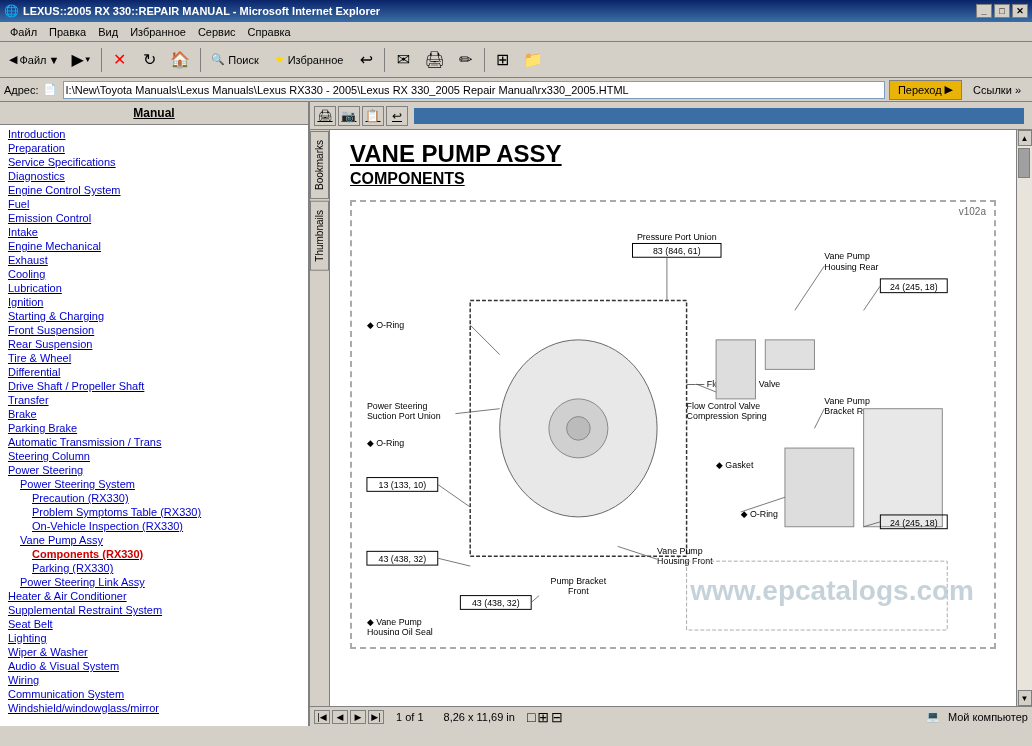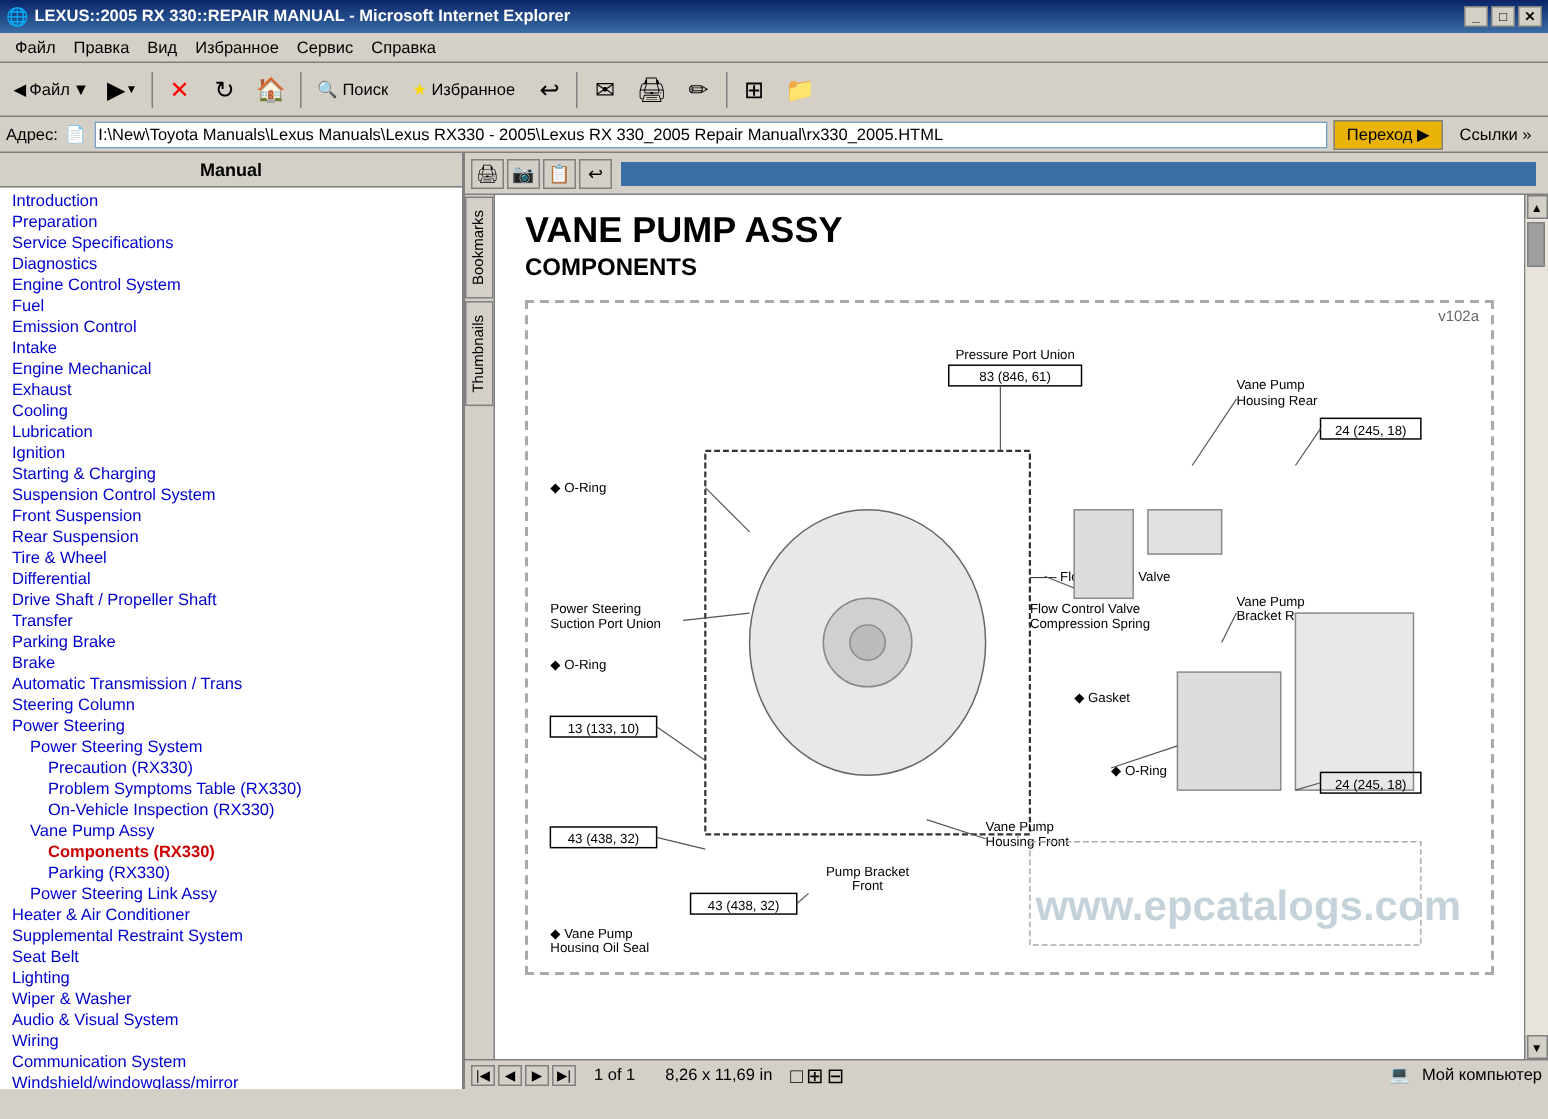--- a/index.html
+++ b/index.html
@@ -102,20 +102,21 @@
       padding: 1px 6px; height: 20px;
       background: #d4d0c8; border: 1px solid transparent;
       font-size: 11px; cursor: pointer;
     }
 
     
     .main-area {
       display: flex;
       height: calc(746px - 22px - 20px - 36px - 24px - 20px);
       background: #a16207;
+      text-decoration: underline;
     }
 
     
     .left-panel {
       width: 310px;
       background: white;
       border-right: 2px solid #808080;
       display: flex;
       flex-direction: column;
       overflow: hidden;
@@ -245,21 +246,21 @@
     .diagram-container {
       border: 2px dashed #aaaaaa;
       padding: 10px;
       position: relative;
       min-height: 400px;
       font-size: 10px;
     }
 
     .watermark {
       position: absolute;
-      bottom: 28px;
+      bottom: 40px;
       right: 20px;
       font-size: 28px;
       font-weight: bold;
       color: #b8c8d0;
       opacity: 0.8;
       font-family: Arial, sans-serif;
     }
 
     
     .status-bar {
@@ -425,29 +426,28 @@
         <a class="nav-item" href="#">Engine Control System</a>
         <a class="nav-item" href="#">Fuel</a>
         <a class="nav-item" href="#">Emission Control</a>
         <a class="nav-item" href="#">Intake</a>
         <a class="nav-item" href="#">Engine Mechanical</a>
         <a class="nav-item" href="#">Exhaust</a>
         <a class="nav-item" href="#">Cooling</a>
         <a class="nav-item" href="#">Lubrication</a>
         <a class="nav-item" href="#">Ignition</a>
         <a class="nav-item" href="#">Starting &amp; Charging</a>
-        <a class="nav-item" href="#">Suspension Control System</a>
         <a class="nav-item" href="#">Front Suspension</a>
         <a class="nav-item" href="#">Rear Suspension</a>
         <a class="nav-item" href="#">Tire &amp; Wheel</a>
         <a class="nav-item" href="#">Differential</a>
         <a class="nav-item" href="#">Drive Shaft / Propeller Shaft</a>
         <a class="nav-item" href="#">Transfer</a>
+        <a class="nav-item" href="#">Brake</a>
         <a class="nav-item" href="#">Parking Brake</a>
-        <a class="nav-item" href="#">Brake</a>
         <a class="nav-item" href="#">Automatic Transmission / Trans</a>
         <a class="nav-item" href="#">Steering Column</a>
         <a class="nav-item" href="#">Power Steering</a>
         <a class="nav-item indent1" href="#">Power Steering System</a>
         <a class="nav-item indent2" href="#">Precaution (RX330)</a>
         <a class="nav-item indent2" href="#">Problem Symptoms Table (RX330)</a>
         <a class="nav-item indent2" href="#">On-Vehicle Inspection (RX330)</a>
         <a class="nav-item indent1" href="#">Vane Pump Assy</a>
         <a class="nav-item indent2 active" href="#">Components (RX330)</a>
         <a class="nav-item indent2" href="#">Parking (RX330)</a>

